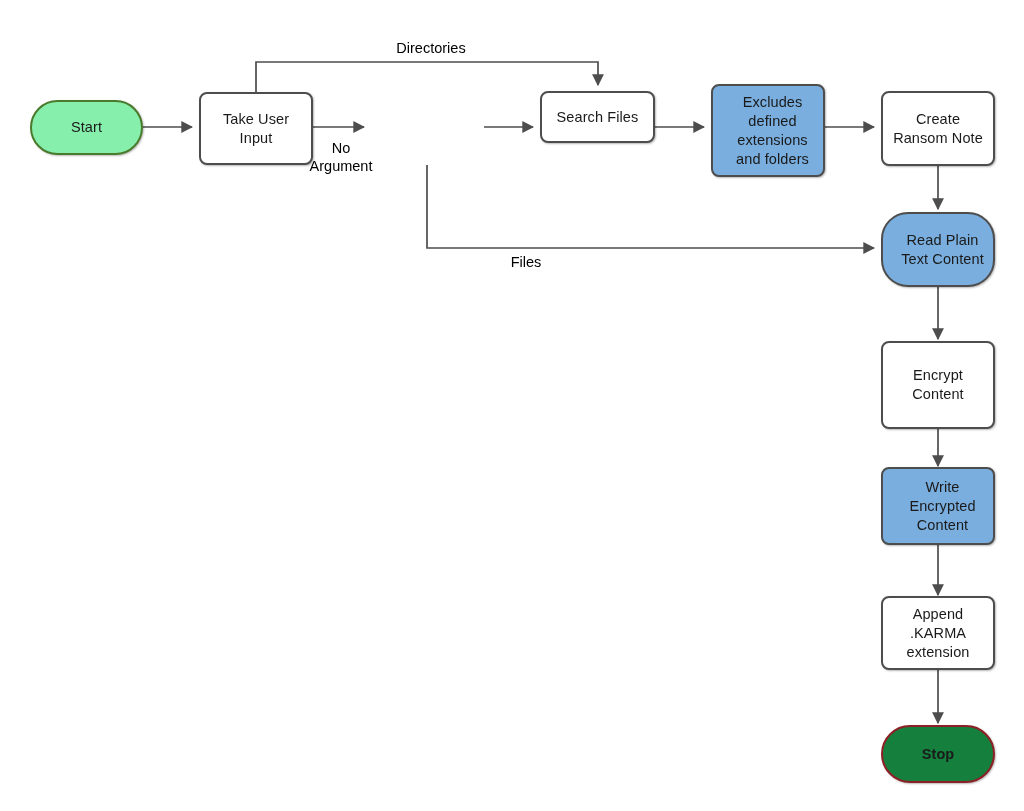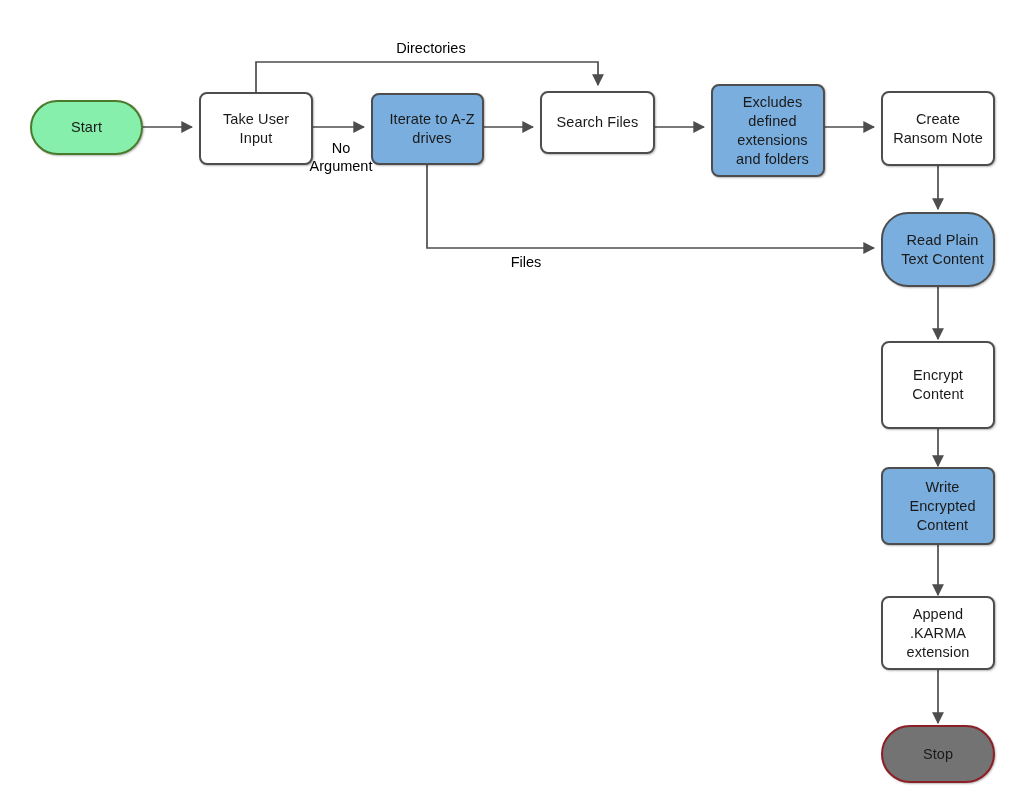--- a/index.html
+++ b/index.html
@@ -40,21 +40,21 @@
   }
   .node .label {
     padding: 0 4px;
     white-space: pre-line;
   }
   .node.blue { background: #7EA6E0; background: #79aede; padding-left: 9px; }
   .node.terminator {
     border-radius: 999px;
   }
   .node.start { background: #86efac; border-color: #4a7a2c; }
-  .node.stop  { background: #737373; border-color: #8c2026; }
+  .node.stop  { background: #15803d; border-color: #8c2026; font-weight: bold; }
   .edge-label {
     position: absolute;
     font-size: 14.5px;
     line-height: 18px;
     color: #000000;
     white-space: pre-line;
     text-align: center;
   }
 </style>
 </head>
@@ -86,26 +86,22 @@
 
   <div class="node terminator start" style="left:30px;  top:100px; width:113px; height:55px;">
     <span class="label">Start</span>
   </div>
 
   <div class="node" style="left:199px; top:92px;  width:114px; height:73px;">
     <span class="label">Take User
 Input</span>
   </div>
 
-  <div class="node blue" style="left:371px; top:93px; width:113px; height:72px;">
-    <span class="label">Iterate to A-Z
-drives</span>
-  </div>
 
-  <div class="node" style="left:540px; top:91px; width:115px; height:63px;">
+  <div class="node" style="left:540px; top:91px; width:115px; height:52px;">
     <span class="label">Search Files</span>
   </div>
 
   <div class="node blue" style="left:711px; top:84px; width:114px; height:93px;">
     <span class="label">Excludes
 defined
 extensions
 and folders</span>
   </div>
 

